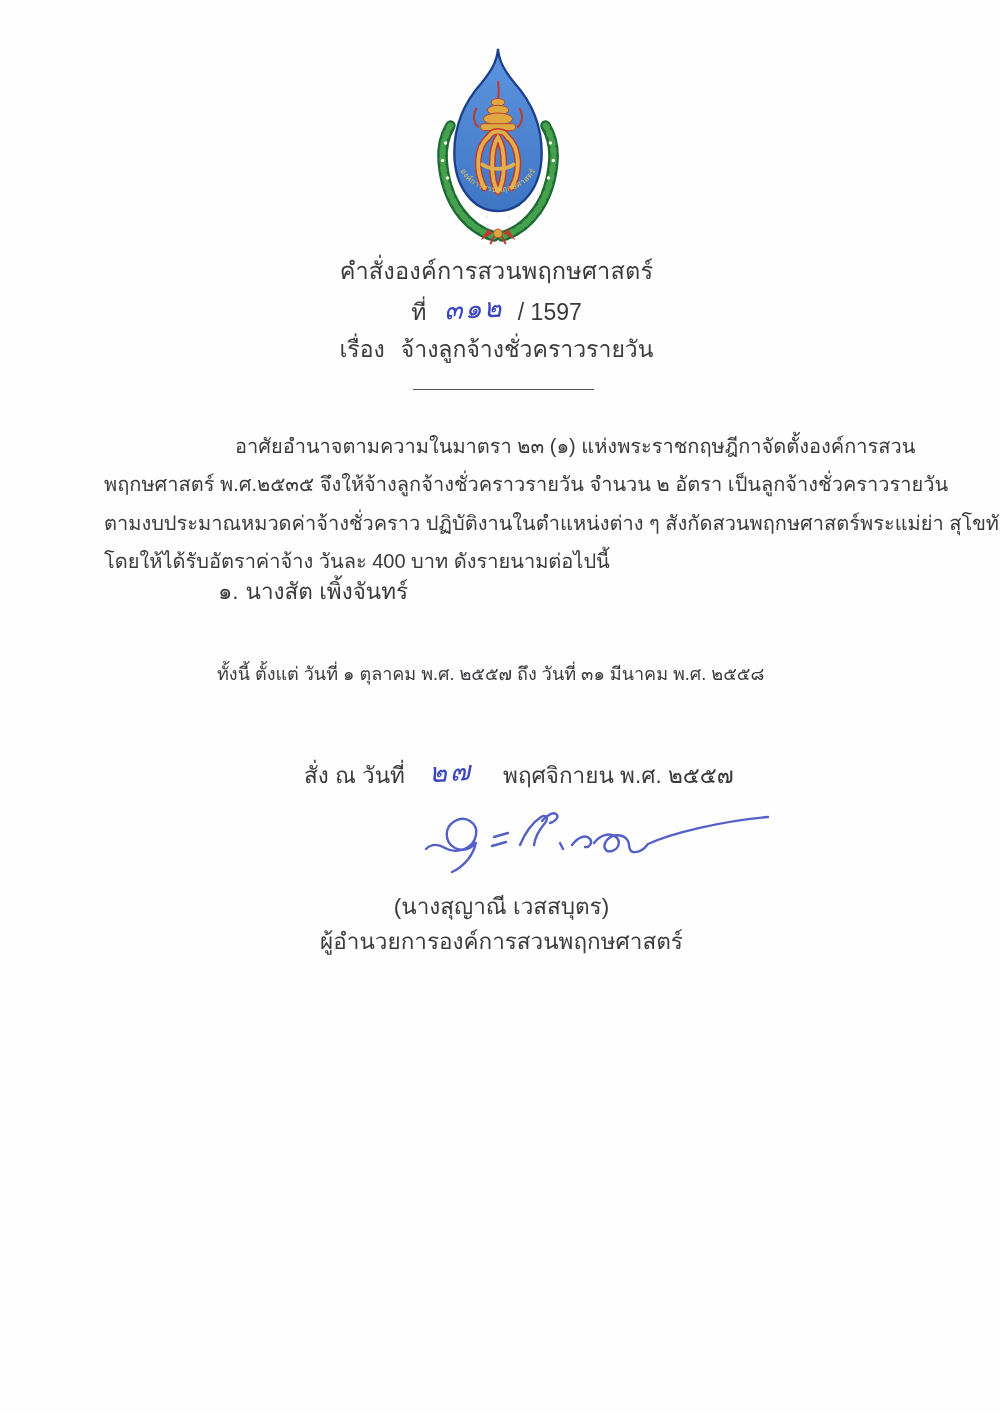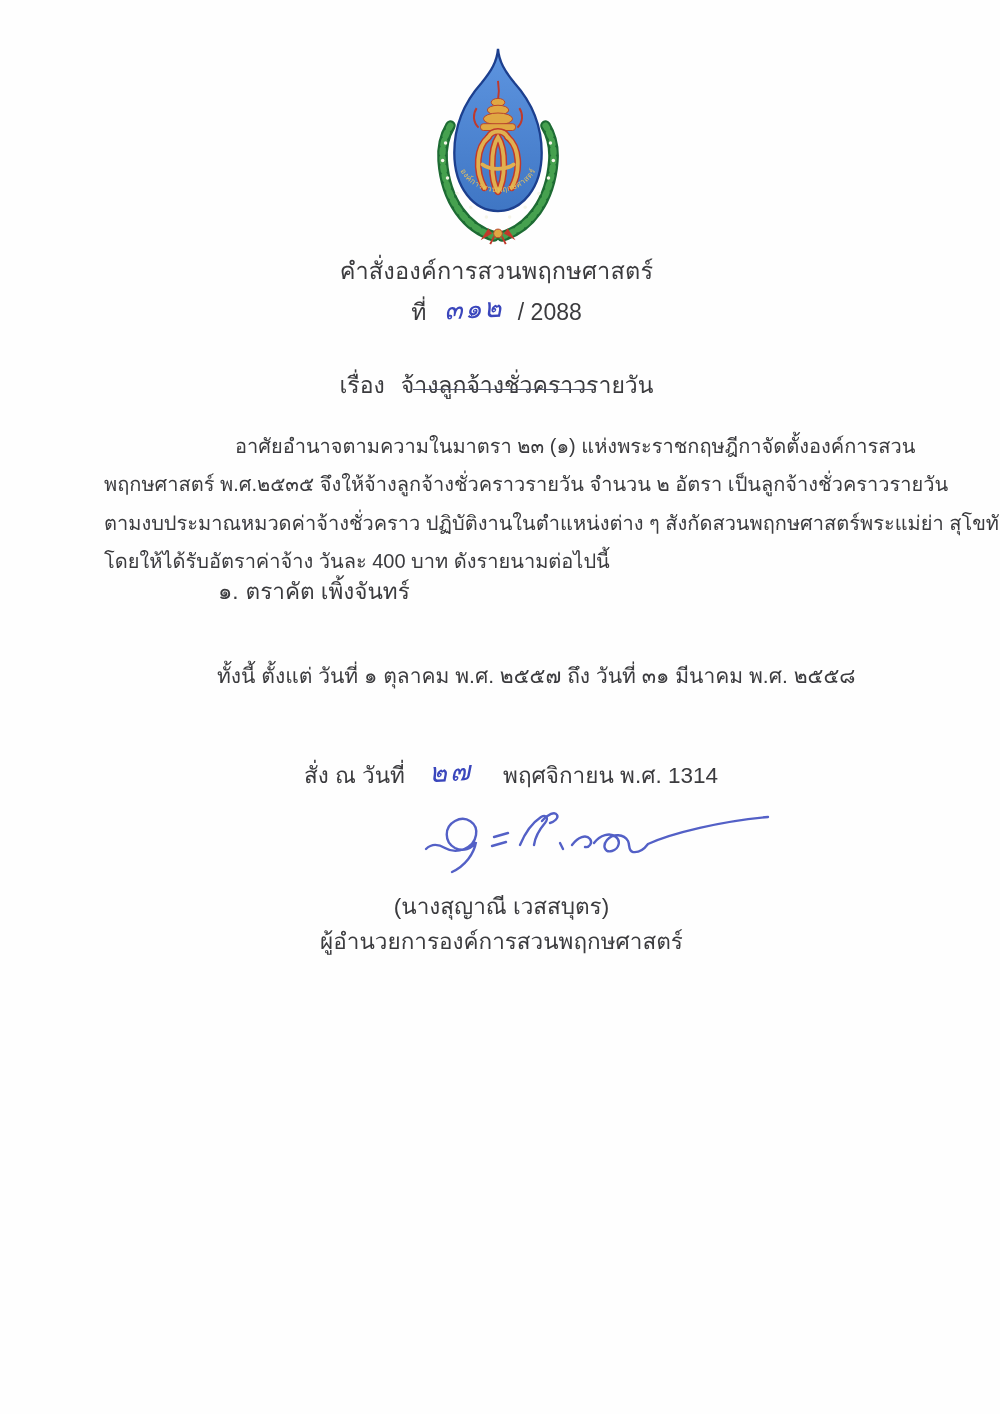--- a/index.html
+++ b/index.html
@@ -20,32 +20,32 @@
   .order-line .gap-m{display:inline-block;width:14px;}
   .hand{
     color:#3a46bc;
     font-size:27px;
     font-style:italic;
     display:inline-block;
     transform:rotate(-3deg);
     position:relative;top:-2px;
     letter-spacing:2px;
   }
-  .subject-line{top:331px;font-size:23px;margin-top:36px;}
+  .subject-line{top:331px;font-size:23px;}
   .subject-line .gap{display:inline-block;width:16px;}
   .divider{position:absolute;left:413px;top:389px;width:181px;border-top:1.6px solid #50556b;}
   .para{position:absolute;left:104px;top:427px;width:796px;font-size:20px;line-height:38.3px;}
   .para-line{white-space:nowrap;}
   .para-line.indent{text-indent:131px;}
   .emp-list{position:absolute;left:218px;top:571px;font-size:22.5px;}
   .emp-row{display:flex;height:39.5px;align-items:center;}
   .emp-name{width:260px;white-space:nowrap;}
   .emp-num{margin-right:7px;}
   .emp-pos .pos-gap{display:inline-block;width:10px;}
-  .effective{position:absolute;left:217px;top:659px;font-size:21px;white-space:nowrap;text-align:right;}
+  .effective{position:absolute;left:217px;top:659px;font-size:18px;white-space:nowrap;text-align:right;}
   .date-line{position:absolute;left:304px;top:752px;font-size:22.5px;white-space:nowrap;}
   .date-line .hand{margin:0 30px 0 24px;letter-spacing:3px;}
   .signature{position:absolute;left:402px;top:796px;}
   .signer-name{top:888px;font-size:22.5px;transform:translateX(5px);}
   .signer-title{top:923px;font-size:22.5px;transform:translateX(5px);}
 </style>
 </head>
 <body>
 
 <div class="page">
@@ -118,46 +118,46 @@
         <path d="M76,193 L88,200 L80,188 Z" fill="#c0392b"></path>
         <path d="M66,196 L62,204 M74,196 L78,204" stroke="#c0392b" stroke-width="2"></path>
         <circle cx="70" cy="193" r="4.5" fill="#e0a843" stroke="#b8432b" stroke-width="1"></circle>
       </g>
     </svg>
   </div>
 
   <div class="centered doc-title">คำสั่งองค์การสวนพฤกษศาสตร์</div>
 
   <div class="centered order-line">
-    <span>ที่</span><span class="gap-s"></span><span class="hand">๓๑๒</span><span class="gap-m"></span><span>/</span>&nbsp;<span>2088</span>
+    <span>ที่</span><span class="gap-s"></span><span class="hand">๓๑๒</span><span class="gap-m"></span><span>/</span>&nbsp;<span>1597</span>
   </div>
 
   <div class="centered subject-line">
     <span>เรื่อง</span><span class="gap"></span><span>จ้างลูกจ้างชั่วคราวรายวัน</span>
   </div>
 
   <div class="divider"></div>
 
   <div class="para">
     <div class="para-line indent">อาศัยอำนาจตามความในมาตรา ๒๓ (๑) แห่งพระราชกฤษฎีกาจัดตั้งองค์การสวน</div>
     <div class="para-line">พฤกษศาสตร์ พ.ศ.๒๕๓๕ จึงให้จ้างลูกจ้างชั่วคราวรายวัน จำนวน ๒ อัตรา เป็นลูกจ้างชั่วคราวรายวัน</div>
     <div class="para-line">ตามงบประมาณหมวดค่าจ้างชั่วคราว ปฏิบัติงานในตำแหน่งต่าง ๆ สังกัดสวนพฤกษศาสตร์พระแม่ย่า สุโขทัย</div>
     <div class="para-line">โดยให้ได้รับอัตราค่าจ้าง วันละ 400 บาท ดังรายนามต่อไปนี้</div>
   </div>
 
   <div class="emp-list">
     <div class="emp-row">
-      <span class="emp-name"><span class="emp-num">๑.</span><span>ตราคัต เพิ้งจันทร์</span></span>
+      <span class="emp-name"><span class="emp-num">๑.</span><span>นางสัต เพิ้งจันทร์</span></span>
     </div>
   </div>
 
   <div class="effective">ทั้งนี้ ตั้งแต่ วันที่ ๑ ตุลาคม พ.ศ. ๒๕๕๗ ถึง วันที่ ๓๑ มีนาคม พ.ศ. ๒๕๕๘</div>
 
   <div class="date-line">
-    <span>สั่ง ณ วันที่</span><span class="hand">๒๗</span><span>พฤศจิกายน พ.ศ. 1314</span>
+    <span>สั่ง ณ วันที่</span><span class="hand">๒๗</span><span>พฤศจิกายน พ.ศ. ๒๕๕๗</span>
   </div>
 
   <div class="signature">
     <svg width="372" height="92" viewBox="0 0 372 92" xmlns="http://www.w3.org/2000/svg">
       <g fill="none" stroke="#4553c2" stroke-width="2.4" stroke-linecap="round" opacity="0.92">
         <path d="M24,53 C31,46 38,49 43,52 C55,59 72,52 74,39 C76,27 64,19 53,25 C42,31 42,46 53,52 C61,56 70,53 74,46 C72,58 63,70 50,76"></path>
         <path d="M92,41 L106,37"></path>
         <path d="M90,50 L104,46"></path>
         <path d="M118,49 C123,37 130,27 139,21 C144,18 147,22 143,27 C137,34 133,42 132,49"></path>
         <path d="M140,25 C146,18 153,15 155,19 C157,22 152,26 148,27"></path>

